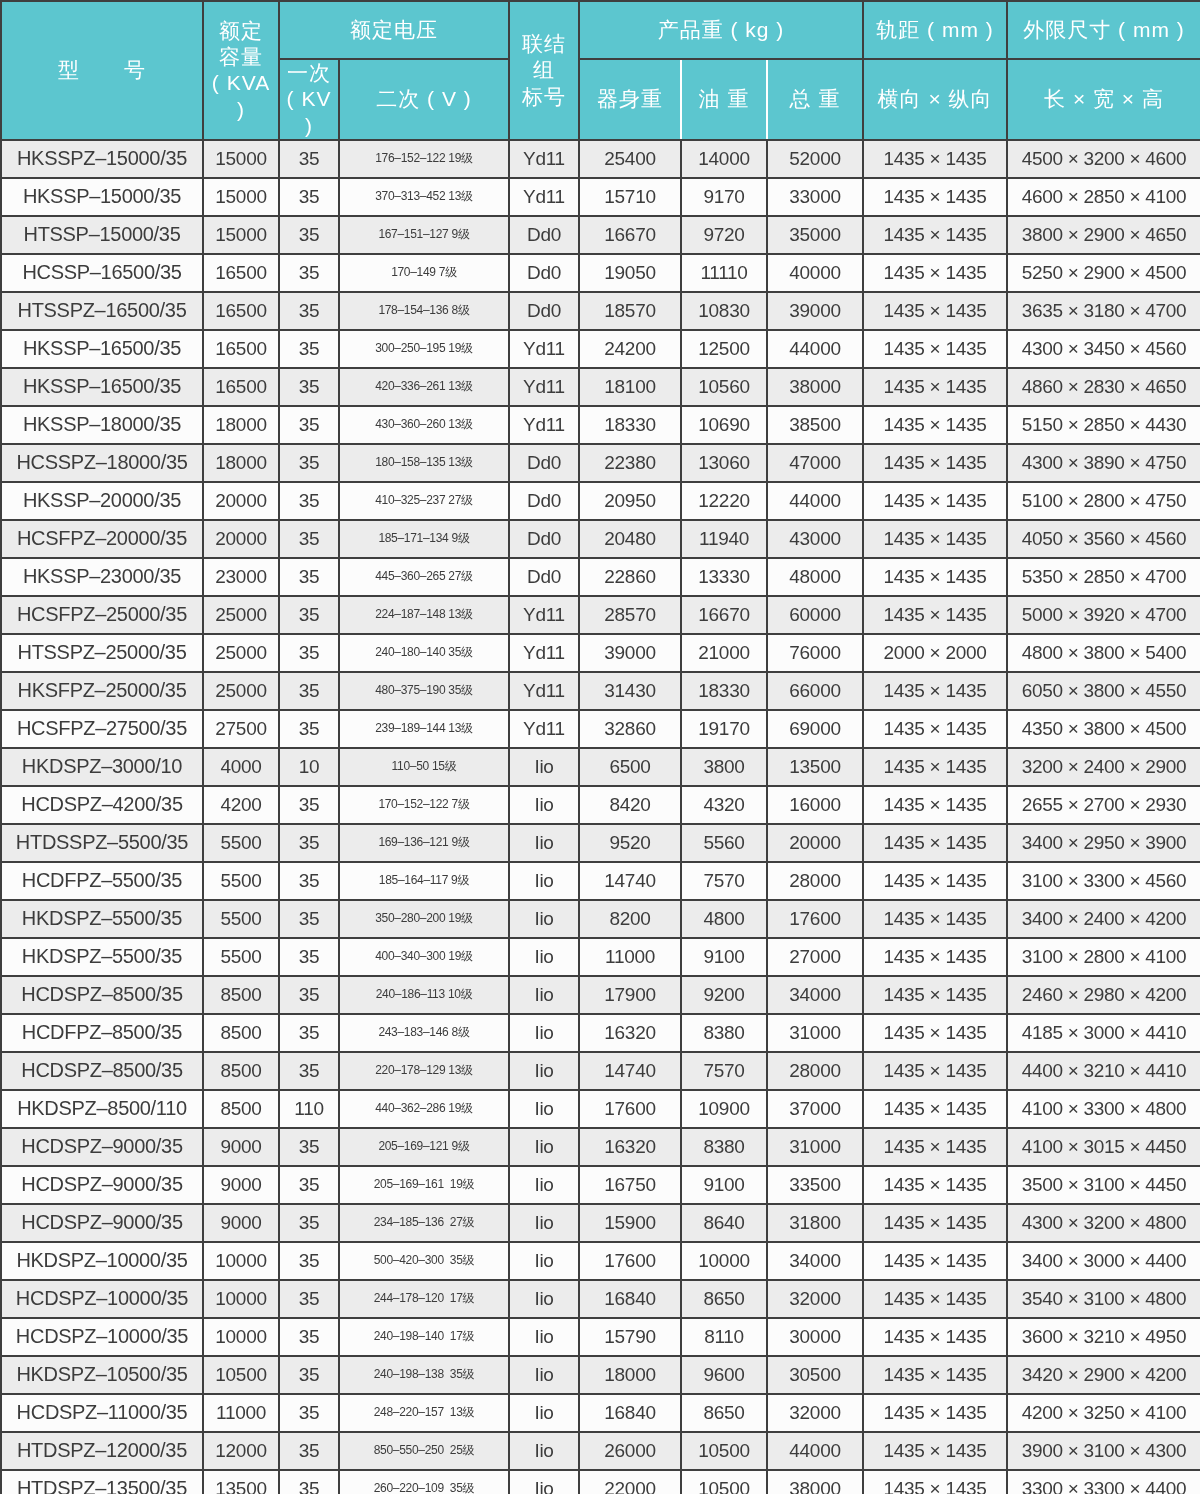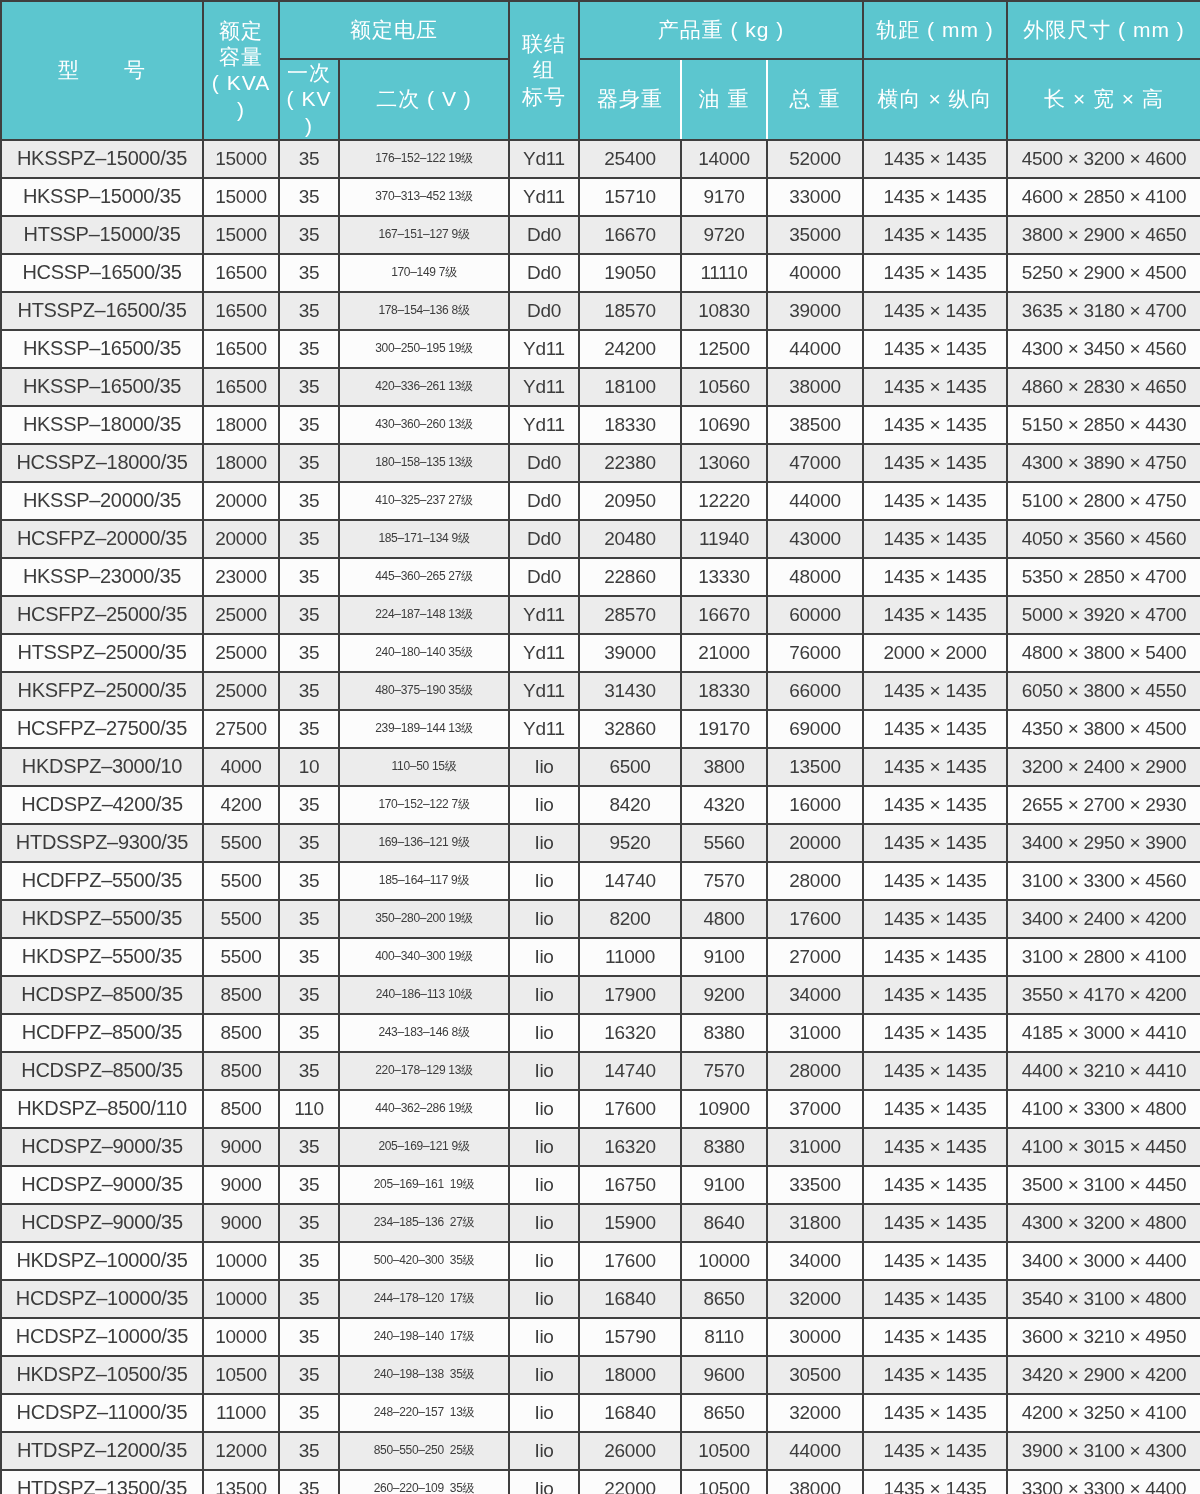--- a/index.html
+++ b/index.html
@@ -280,21 +280,21 @@
         <td class="c2">35</td>
         <td class="c3">170–152–122 7级</td>
         <td class="c4">Iio</td>
         <td class="c5">8420</td>
         <td class="c6">4320</td>
         <td class="c7">16000</td>
         <td class="c8">1435 × 1435</td>
         <td class="c9">2655 × 2700 × 2930</td>
       </tr>
       <tr>
-        <td class="c0">HTDSSPZ–9300/35</td>
+        <td class="c0">HTDSSPZ–5500/35</td>
         <td class="c1">5500</td>
         <td class="c2">35</td>
         <td class="c3">169–136–121 9级</td>
         <td class="c4">Iio</td>
         <td class="c5">9520</td>
         <td class="c6">5560</td>
         <td class="c7">20000</td>
         <td class="c8">1435 × 1435</td>
         <td class="c9">3400 × 2950 × 3900</td>
       </tr>
@@ -337,21 +337,21 @@
       <tr>
         <td class="c0">HCDSPZ–8500/35</td>
         <td class="c1">8500</td>
         <td class="c2">35</td>
         <td class="c3">240–186–113 10级</td>
         <td class="c4">Iio</td>
         <td class="c5">17900</td>
         <td class="c6">9200</td>
         <td class="c7">34000</td>
         <td class="c8">1435 × 1435</td>
-        <td class="c9">3550 × 4170 × 4200</td>
+        <td class="c9">2460 × 2980 × 4200</td>
       </tr>
       <tr>
         <td class="c0">HCDFPZ–8500/35</td>
         <td class="c1">8500</td>
         <td class="c2">35</td>
         <td class="c3">243–183–146 8级</td>
         <td class="c4">Iio</td>
         <td class="c5">16320</td>
         <td class="c6">8380</td>
         <td class="c7">31000</td>

